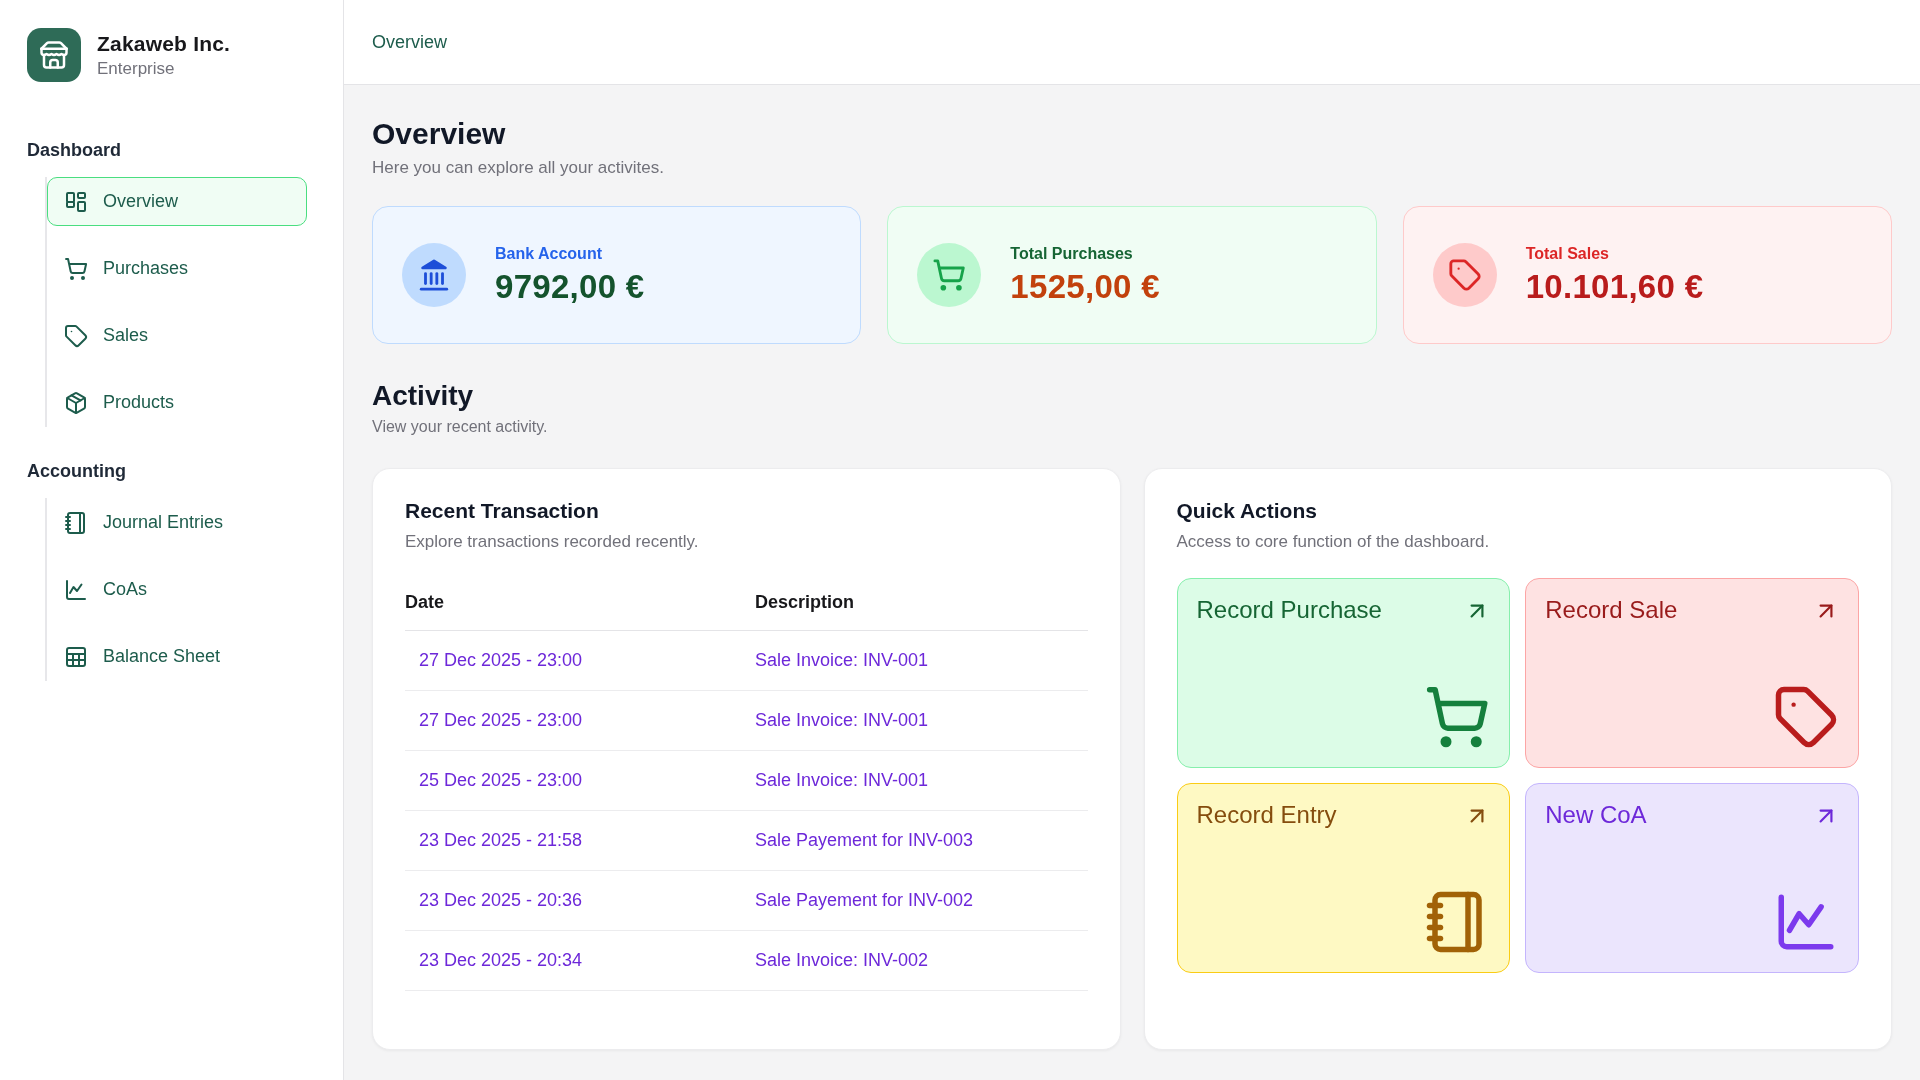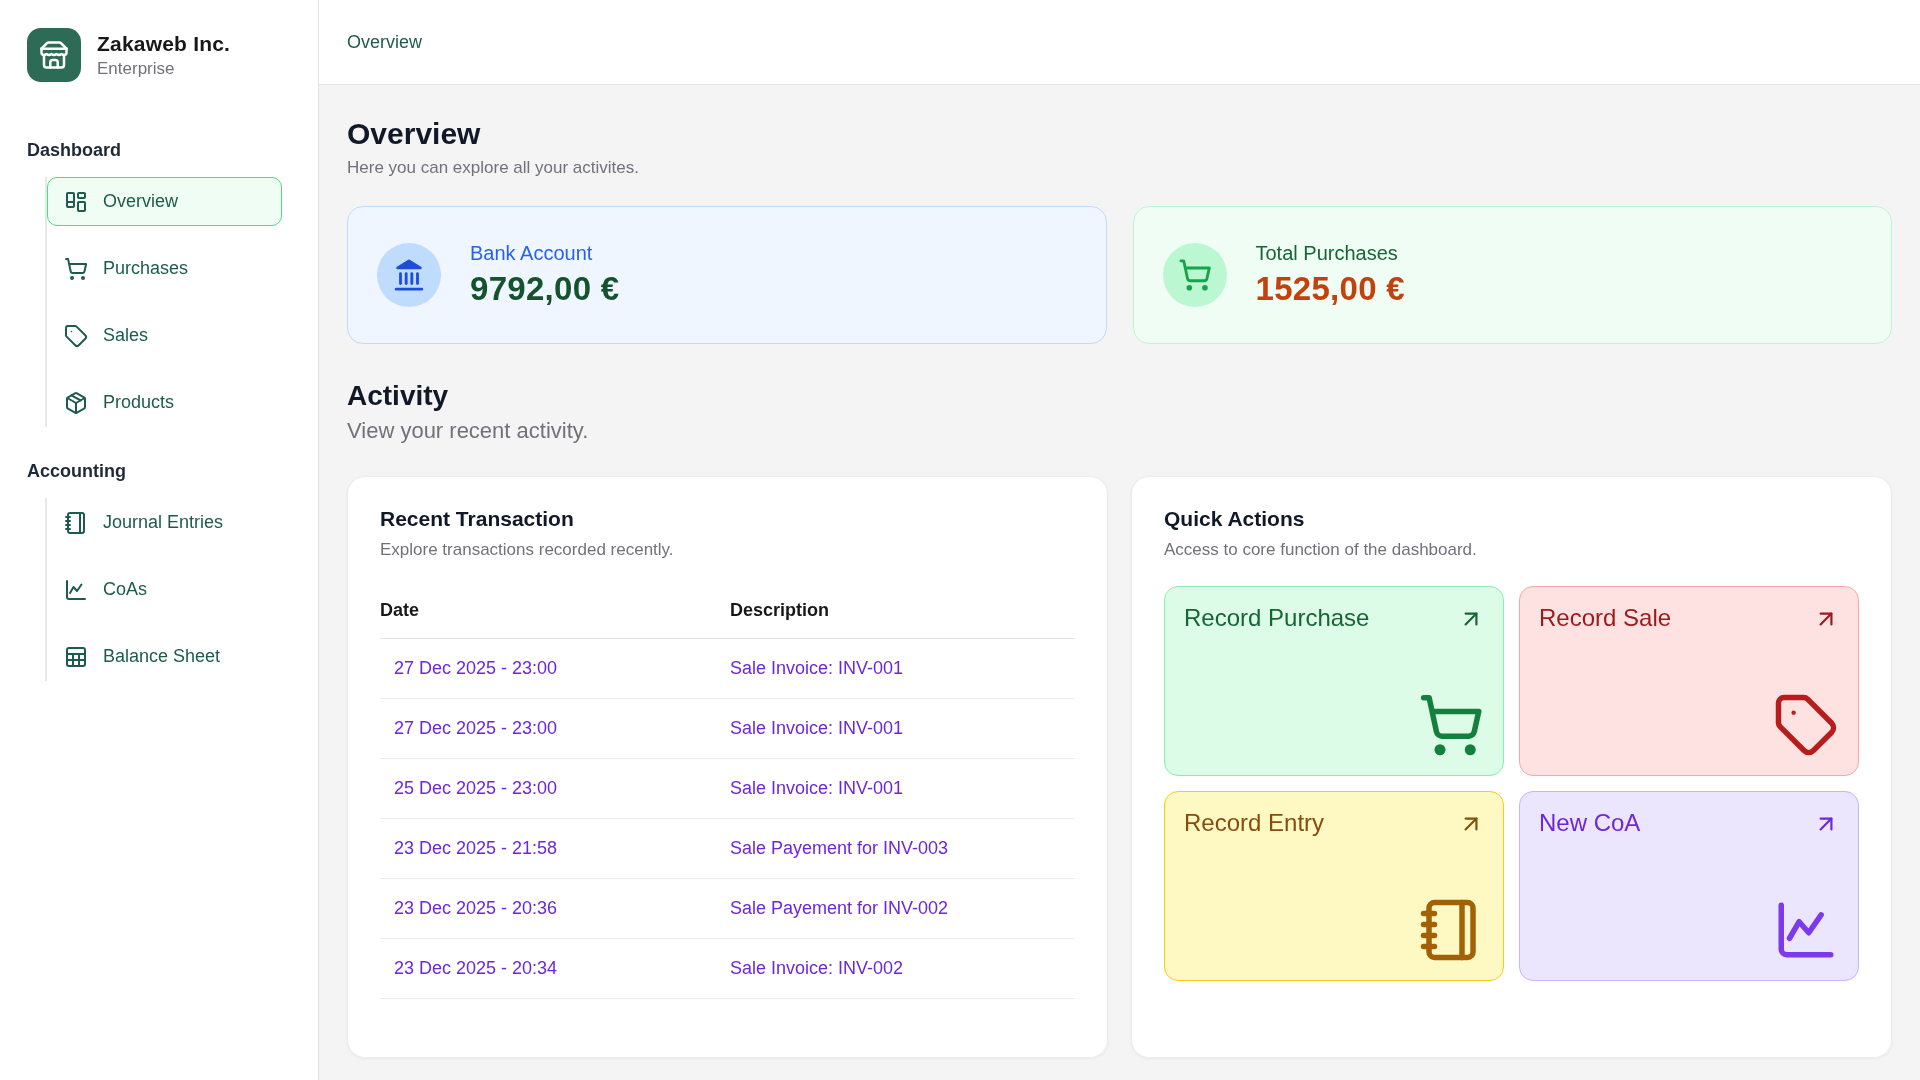--- a/index.html
+++ b/index.html
@@ -1,20 +1,20 @@
 <!DOCTYPE html>
 <html><head>
 <meta charset="utf-8">
 <style>
   * { margin:0; padding:0; box-sizing:border-box; }
   html,body { width:1920px; height:1080px; font-family:"Liberation Sans", sans-serif; background:#fff; }
   .app { display:flex; width:1920px; height:1080px; overflow:hidden; }
 
   
-  .sidebar { width:319px; flex-shrink:0; background:#fff; border-right:1px solid #e4e4e7; padding:28px 22px 0 27px; }
+  .sidebar { width:344px; flex-shrink:0; background:#fff; border-right:1px solid #e4e4e7; padding:28px 22px 0 27px; }
   .brand { display:flex; align-items:center; gap:16px; }
   .logo { width:54px; height:54px; border-radius:14px; background:#2e6b57; color:#fff; display:flex; align-items:center; justify-content:center; flex-shrink:0; }
   .logo svg { width:30px; height:30px; }
   .brand-name { font-size:21px; font-weight:700; color:#18181b; letter-spacing:.2px; }
   .brand-plan { font-size:17px; color:#71717a; margin-top:3px; }
 
   .nav-label { font-size:18px; font-weight:700; color:#1f2937; }
   .nav-label.first { margin-top:58px; }
   .nav-label.second { margin-top:34px; }
   .nav-items { margin-left:18px; margin-top:16px; border-left:2px solid #e7e7ea; padding-right:14px; }
@@ -31,37 +31,37 @@
   .content { flex:1; padding:32px 28px 0 28px; }
   .page-title { font-size:30px; font-weight:700; color:#111827; }
   .page-subtitle { font-size:17px; color:#71717a; margin-top:7px; }
 
   
   .stats { display:flex; gap:26px; margin-top:28px; }
   .stat-card { flex:1; height:138px; border-radius:16px; border:1px solid; display:flex; align-items:center; padding:0 29px; }
   .stat-icon { width:64px; height:64px; border-radius:50%; display:flex; align-items:center; justify-content:center; flex-shrink:0; }
   .stat-icon svg { width:34px; height:34px; }
   .stat-text { margin-left:29px; }
-  .stat-label { font-size:20px; font-weight:400; }
+  .stat-label { font-size:16px; font-weight:700; }
   .stat-value { font-size:33px; font-weight:700; margin-top:5px; letter-spacing:.3px; }
   .theme-blue  { background:#eff6ff; border-color:#bfdbfe; }
   .theme-blue .stat-icon  { background:#bfdbfe; color:#1d4ed8; }
   .theme-blue .stat-label { color:#2563eb; }
   .theme-blue .stat-value { color:#14532d; }
   .theme-green { background:#f0fdf4; border-color:#bbf7d0; }
   .theme-green .stat-icon  { background:#bbf7d0; color:#16a34a; }
   .theme-green .stat-label { color:#166534; }
   .theme-green .stat-value { color:#c2410c; }
   .theme-red   { background:#fef2f2; border-color:#fecaca; }
   .theme-red .stat-icon  { background:#fecaca; color:#dc2626; }
   .theme-red .stat-label { color:#dc2626; }
   .theme-red .stat-value { color:#b91c1c; }
 
   .section-title { font-size:28px; font-weight:700; color:#111827; margin-top:36px; }
-  .section-subtitle { font-size:22px; color:#71717a; margin-top:6px; }
+  .section-subtitle { font-size:16px; color:#71717a; margin-top:6px; }
 
   
   .panels { display:flex; gap:23px; margin-top:32px; }
   .panel { flex:1; height:582px; background:#fff; border-radius:18px; border:1px solid #ececee;
            box-shadow:0 1px 3px rgba(0,0,0,.05); padding:30px 32px; min-width:0; }
   .panel-title { font-size:21px; font-weight:700; color:#111827; }
   .panel-subtitle { font-size:17px; color:#71717a; margin-top:9px; }
 
   
   .tx-table { width:100%; border-collapse:collapse; margin-top:26px; }
@@ -243,20 +243,31 @@
           <div class="stat-icon">
             <svg viewBox="0 0 24 24" fill="none" stroke="currentColor" stroke-width="2" stroke-linecap="round" stroke-linejoin="round">
                 <use href="#i-cart"></use>
               </svg>
           </div>
           <div class="stat-text">
             <div class="stat-label">Total Purchases</div>
             <div class="stat-value">1525,00 €</div>
           </div>
         </div>
+        <div class="stat-card theme-red">
+          <div class="stat-icon">
+            <svg viewBox="0 0 24 24" fill="none" stroke="currentColor" stroke-width="2" stroke-linecap="round" stroke-linejoin="round">
+                <use href="#i-tag"></use>
+              </svg>
+          </div>
+          <div class="stat-text">
+            <div class="stat-label">Total Sales</div>
+            <div class="stat-value">10.101,60 €</div>
+          </div>
+        </div>
       </div>
 
       <h2 class="section-title">Activity</h2>
       <p class="section-subtitle">View your recent activity.</p>
 
       <div class="panels">
 
         <section class="panel">
           <h3 class="panel-title">Recent Transaction</h3>
           <p class="panel-subtitle">Explore transactions recorded recently.</p>

